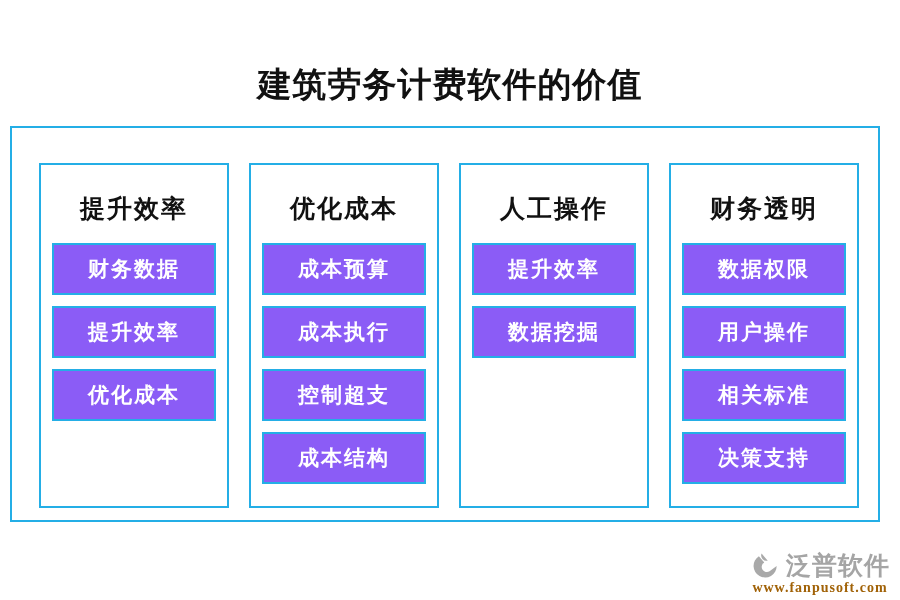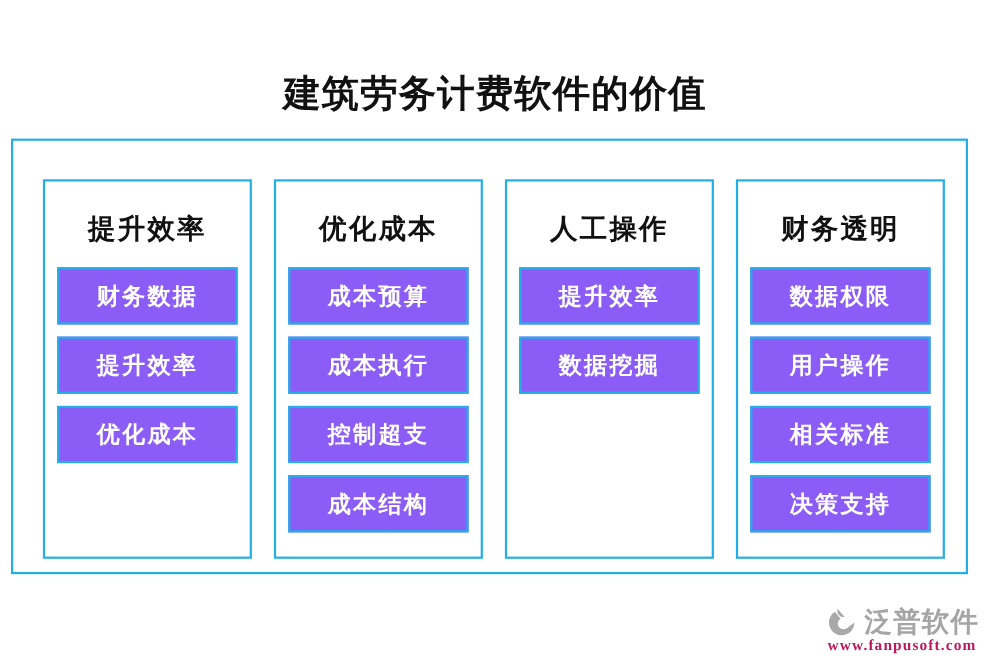--- a/index.html
+++ b/index.html
@@ -95,21 +95,21 @@
   }
   .brand {
     font-size: 25px;
     font-weight: bold;
     color: #a5a5a5;
     letter-spacing: 1px;
   }
   .site {
     font-size: 14px;
     font-weight: bold;
-    color: #be185d;
+    color: #a16207;
     margin-top: -2px;
     letter-spacing: 1px;
   }
 </style>
 </head>
 <body>
 
 <div class="page">
 
   <h1 class="title">建筑劳务计费软件的价值</h1>

